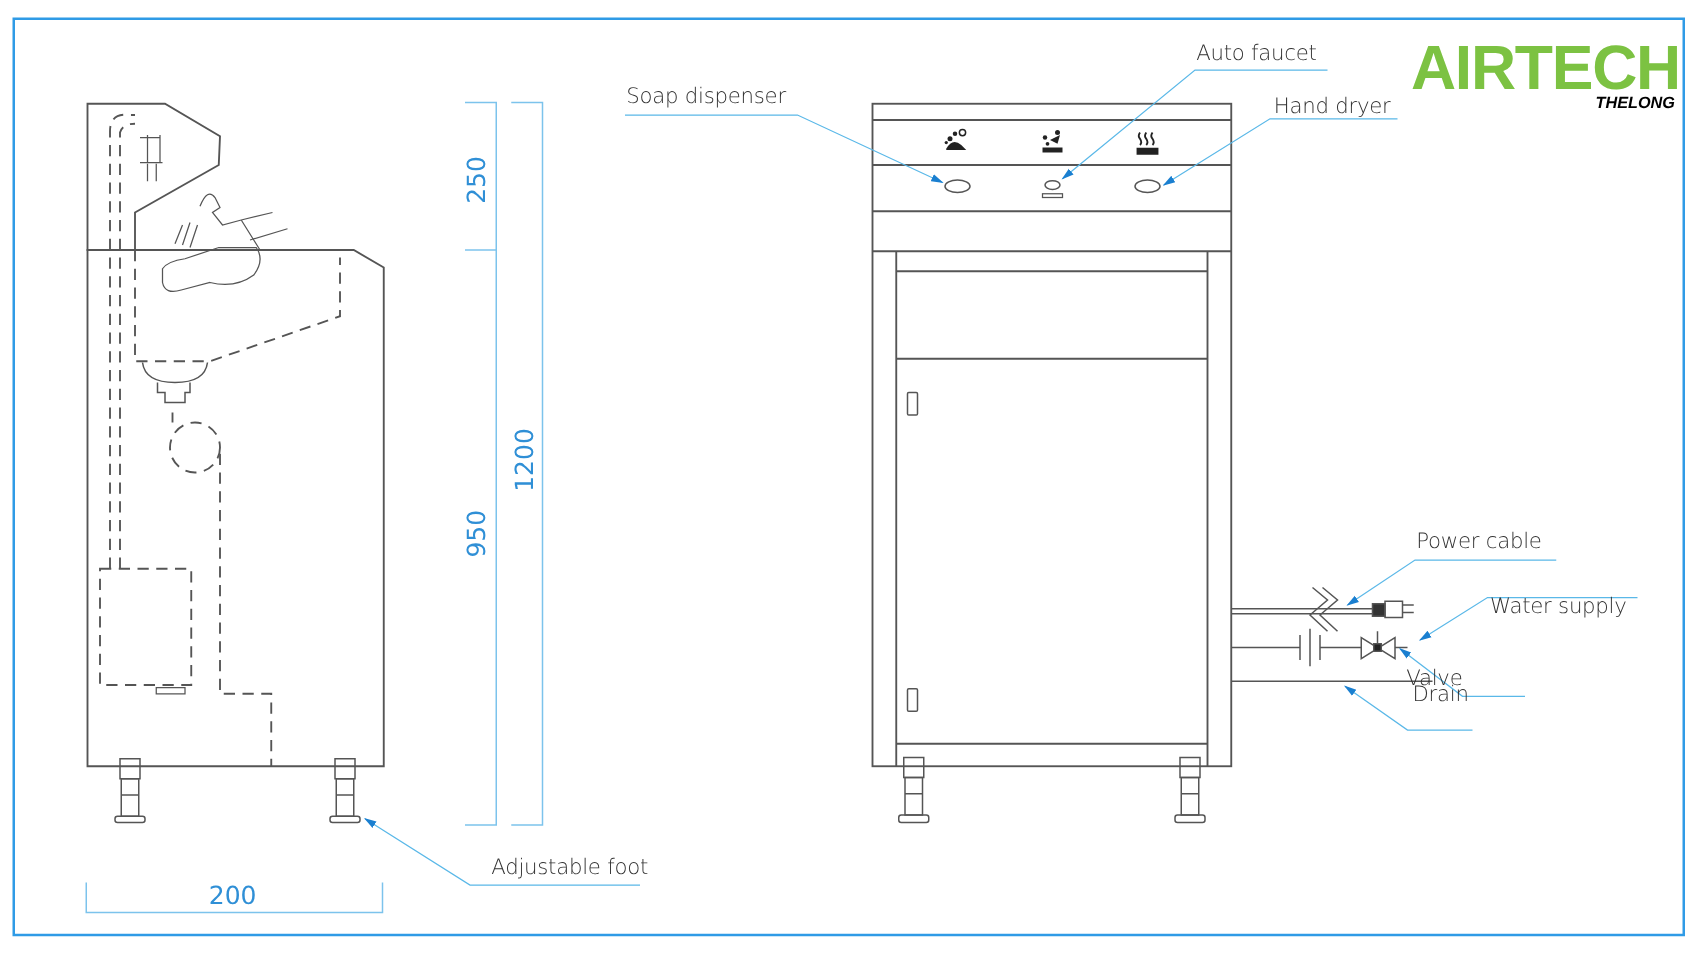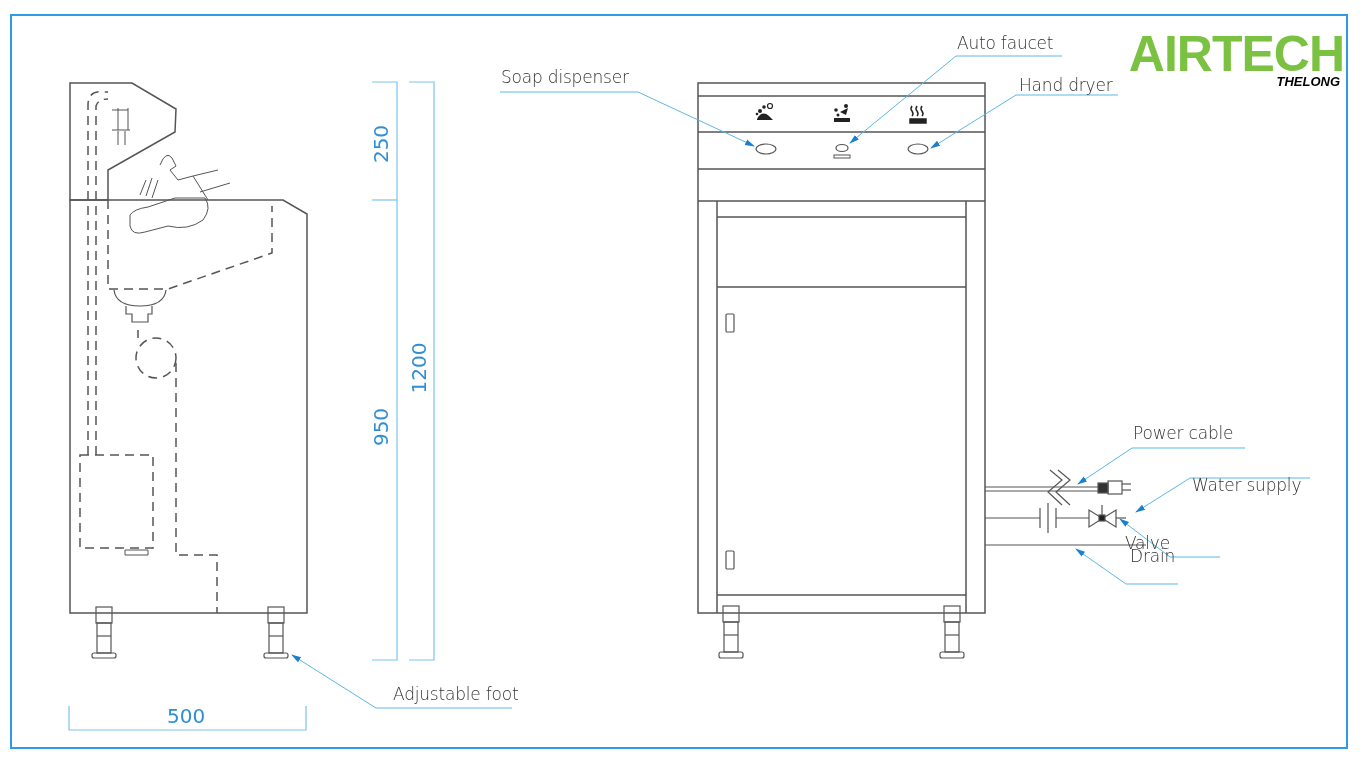--- a/index.html
+++ b/index.html
@@ -153,21 +153,21 @@
     <polyline points="1245,448 1132,448 1078,484" marker-end="url(#arrow)"></polyline>
     <polyline points="1310,478 1190,478 1136,512" marker-end="url(#arrow)"></polyline>
     <polyline points="1220,557 1170,557 1120,519" marker-end="url(#arrow)"></polyline>
     <polyline points="1178,584 1126,584 1076,549" marker-end="url(#arrow)"></polyline>
   </g>
 </svg>
 
 <div class="dim rot" style="left:362px; top:132px;">250</div>
 <div class="dim rot" style="left:362px; top:415px;">950</div>
 <div class="dim rot" style="left:394px; top:356px;">1200</div>
-<div class="dim" style="left:167px; top:704px;">500</div>
+<div class="dim" style="left:167px; top:704px;">200</div>
 
 <div class="label" style="left:393px; top:684px;">Adjustable foot</div>
 <div class="label" style="left:501px; top:67px;">Soap dispenser</div>
 <div class="label" style="left:957px; top:33px;">Auto faucet</div>
 <div class="label" style="left:1019px; top:75px;text-align:right;">Hand dryer</div>
 <div class="label" style="left:1133px; top:423px;">Power cable</div>
 <div class="label" style="left:1192px; top:475px;">Water supply</div>
 <div class="label" style="left:1125px; top:533px;">Valve</div>
 <div class="label" style="left:1130px; top:546px;">Drain</div>
 

